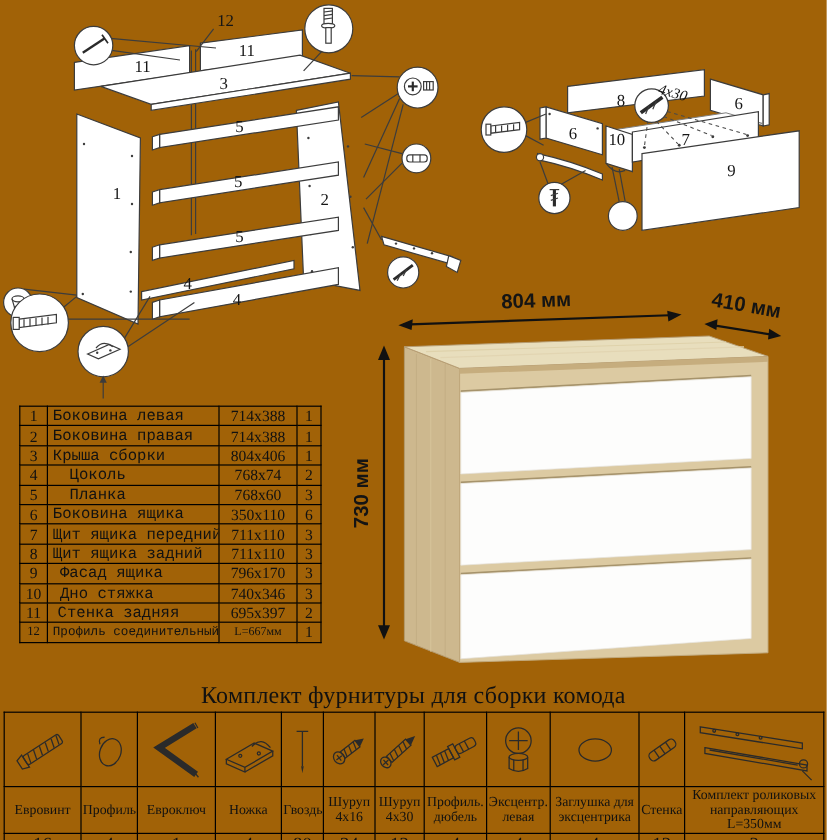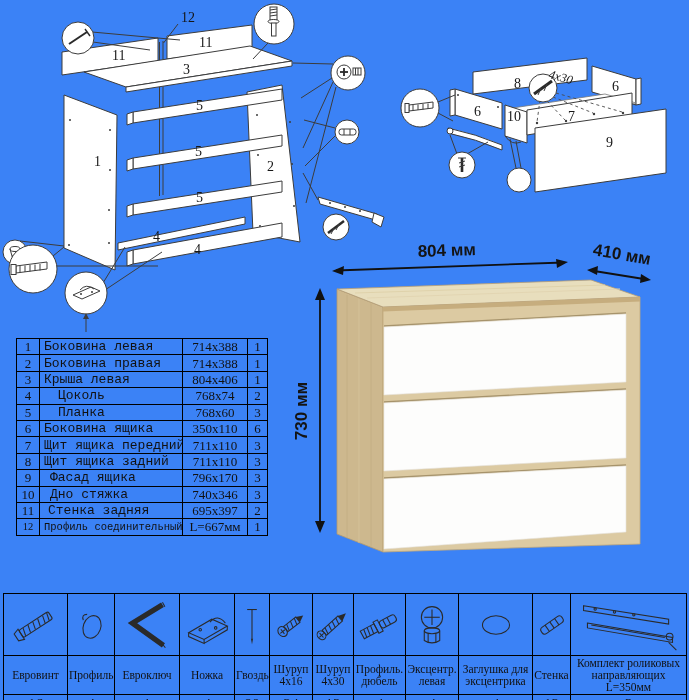--- a/index.html
+++ b/index.html
@@ -1,16 +1,16 @@
 <!DOCTYPE html>
 <html><head>
 <meta charset="utf-8">
 <style>
   html,body{margin:0;padding:0;background:#fff;}
-  .page{position:relative;width:689px;height:700px;background:#3b82f6;overflow:hidden;
+  .page{position:relative;width:689px;height:700px;background:#a16207;overflow:hidden;
         font-family:"Liberation Serif","DejaVu Serif",serif;color:#111;}
   svg{display:block;}
   .diag text{font-family:"Liberation Serif","DejaVu Serif",serif;fill:#161616;}
   .diag .num{font-size:14px;}
   .diag .note{font-size:12.5px;font-style:italic;}
   .ln{stroke:#3c3c3c;stroke-width:1;fill:none;}
   .fw{stroke:#3c3c3c;stroke-width:1;fill:#ffffff;}
   .dot{fill:#3c3c3c;stroke:none;}
   .dash{stroke:#4a4a4a;stroke-width:0.9;fill:none;stroke-dasharray:3 3;}
 
@@ -324,21 +324,21 @@
           <td class="c">1</td>
         </tr>
       <tr>
           <td class="c">2</td>
           <td class="n">Боковина правая</td>
           <td class="c">714x388</td>
           <td class="c">1</td>
         </tr>
       <tr>
           <td class="c">3</td>
-          <td class="n">Крыша левая</td>
+          <td class="n">Крыша сборки</td>
           <td class="c">804x406</td>
           <td class="c">1</td>
         </tr>
       <tr>
           <td class="c">4</td>
           <td class="n" style="padding-left:18px">Цоколь</td>
           <td class="c">768x74</td>
           <td class="c">2</td>
         </tr>
       <tr>
@@ -379,21 +379,21 @@
         </tr>
       <tr>
           <td class="c">11</td>
           <td class="n" style="padding-left:8px">Стенка задняя</td>
           <td class="c">695x397</td>
           <td class="c">2</td>
         </tr>
       <tr class="small">
           <td class="c">12</td>
           <td class="n">Профиль соединительный</td>
-          <td class="c" style="font-size:13px">L=667мм</td>
+          <td class="c" style="font-size:10px">L=667мм</td>
           <td class="c" style="font-size:13px">1</td>
         </tr>
     </tbody>
   </table>
 
   <svg style="position:absolute;left:295px;top:243px" width="394" height="320" viewBox="0 0 394 320">
 
     <g>
       <polygon points="42,46 88,64 88,309 42,291" fill="#cdb88e" stroke="#b49a6e" stroke-width="0.8"></polygon>
       <line x1="52" y1="52" x2="52" y2="295" stroke="#c2ad84" stroke-width="0.8"></line>
@@ -429,20 +429,21 @@
     </g>
 
     <g>
       <line x1="25" y1="49" x2="25" y2="286" stroke="#111" stroke-width="1.8"></line>
       <polygon fill="#111" points="25,45 20,57 30,57"></polygon>
       <polygon fill="#111" points="25,290 20,278 30,278"></polygon>
       <text class="dimtxt" text-anchor="middle" transform="translate(12,168) rotate(-90)">730 мм</text>
     </g>
   </svg>
 
+  <div class="hw-title">Комплект фурнитуры для сборки комода</div>
 
   <table class="hw">
     <colgroup>
       <col style="width:64px">
         <col style="width:47px">
         <col style="width:65px">
         <col style="width:55px">
       <col style="width:35px">
         <col style="width:43px">
         <col style="width:41px">

